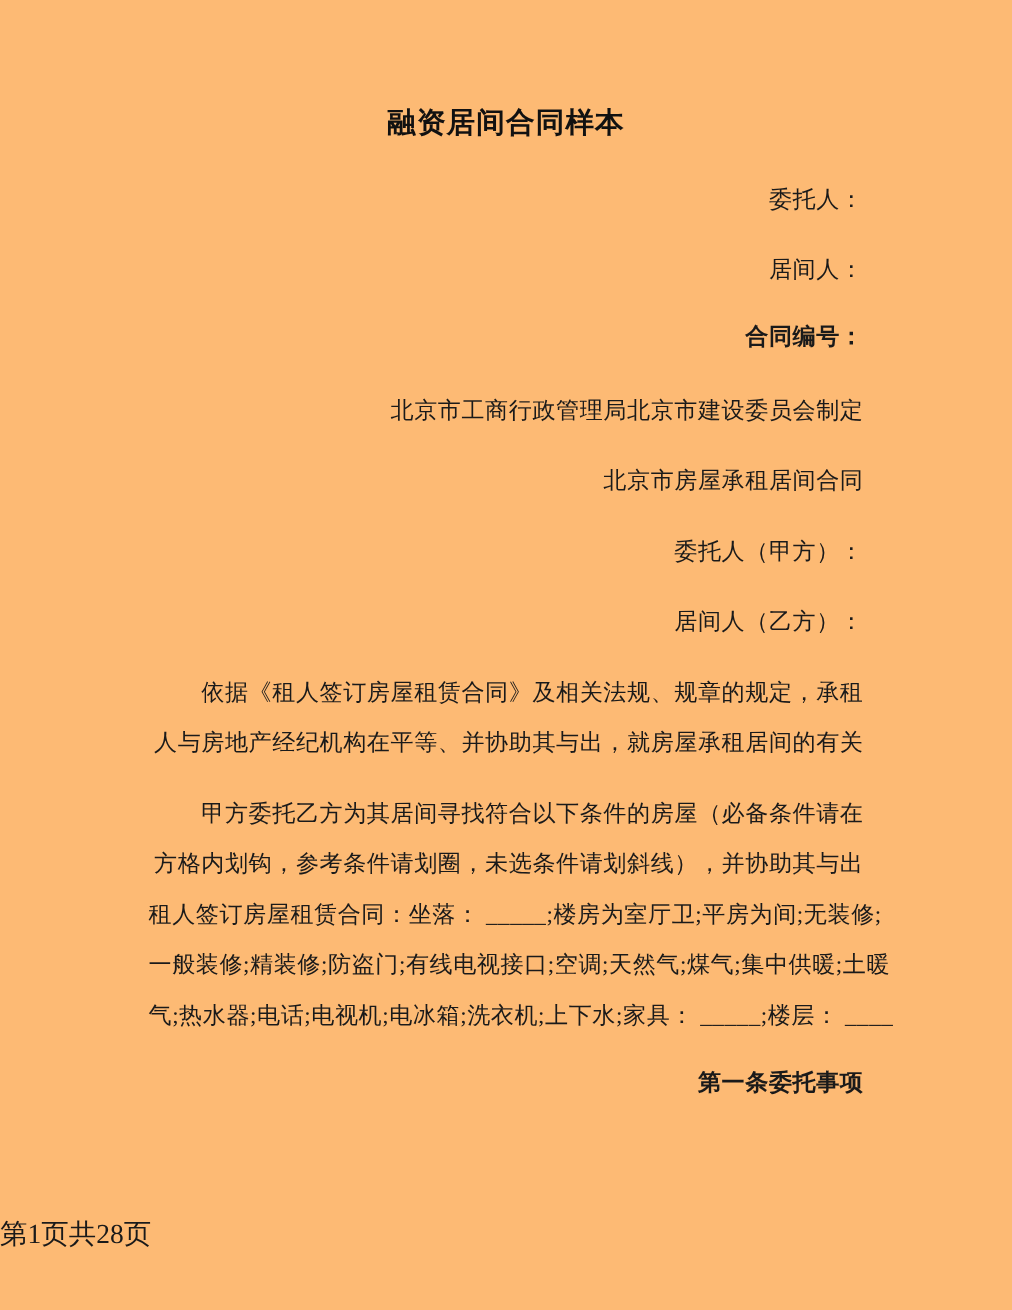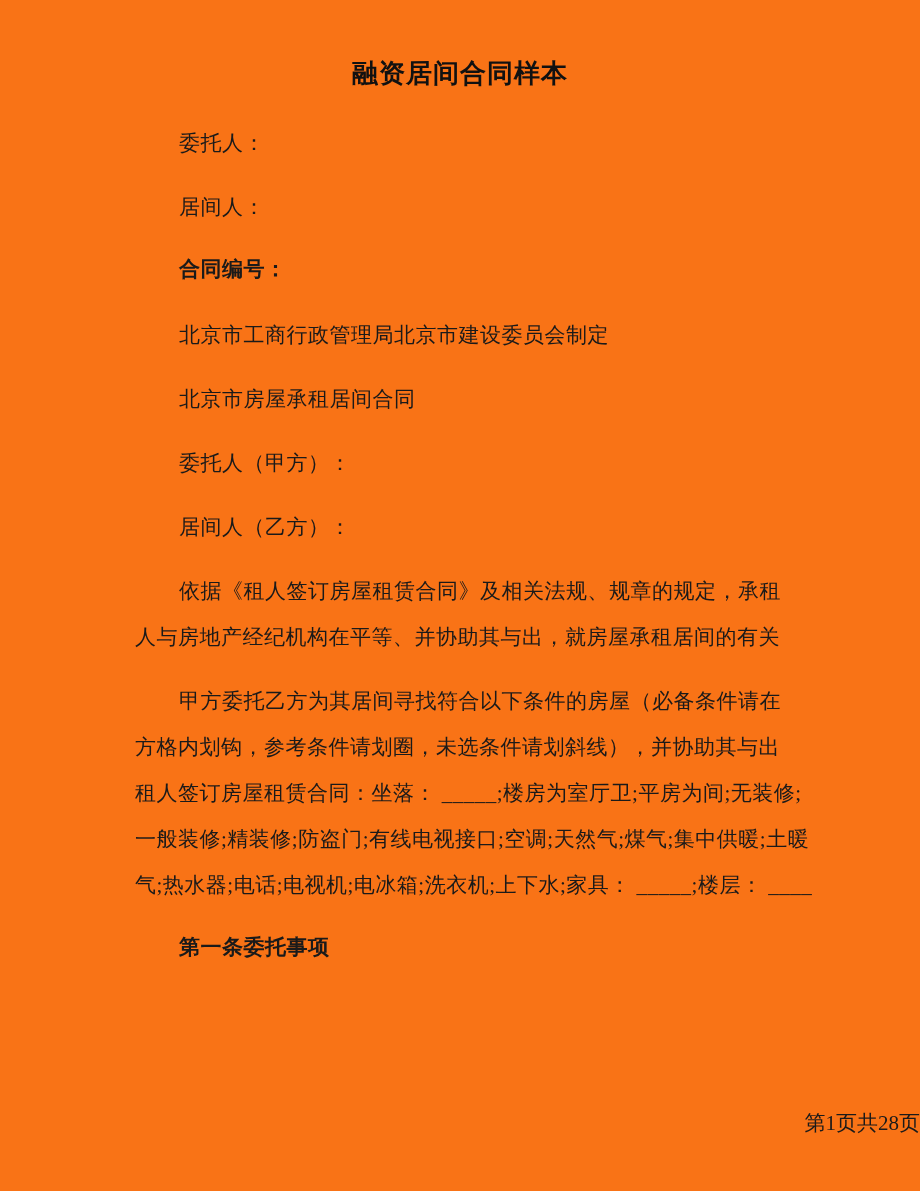--- a/index.html
+++ b/index.html
@@ -4,63 +4,64 @@
 <style>
   html, body {
     margin: 0;
     padding: 0;
     background: #ffffff;
   }
   .page {
     position: relative;
     width: 920px;
     height: 1191px;
-    background: #f97316;
+    background: #fdba74;
     color: #1a1a1a;
     font-family: "Liberation Serif", "DejaVu Serif", serif;
     box-sizing: border-box;
-    padding-top: 51px;
+    padding-top: 89px;
     overflow: hidden;
   }
   .doc-title {
     margin: 0 0 23px 0;
     text-align: center;
     font-size: 26px;
     font-weight: bold;
     line-height: 46px;
     letter-spacing: 1px;
     color: #111111;
   }
   .doc-body {
     width: 650px;
     margin: 0 auto;
     font-size: 21px;
   }
   .para {
     margin: 0 0 18px 0;
+    text-align: right;
   }
   .para.bold .line {
     font-weight: bold;
     font-family: Liberation Mono, monospace;
   }
   .line {
     line-height: 46px;
     white-space: pre;
     letter-spacing: 0.5px;
   }
   .line.first {
     text-indent: 44px;
   }
   .page-footer {
     position: absolute;
     left: 0;
     right: 0;
     top: 1108px;
-    text-align: right;
-    font-size: 21px;
+    text-align: left;
+    font-size: 25px;
     line-height: 30px;
     color: #1a1a1a;
   }
 </style>
 </head>
 <body>
 
 <div class="page">
   <h1 class="doc-title">融资居间合同样本</h1>
 

